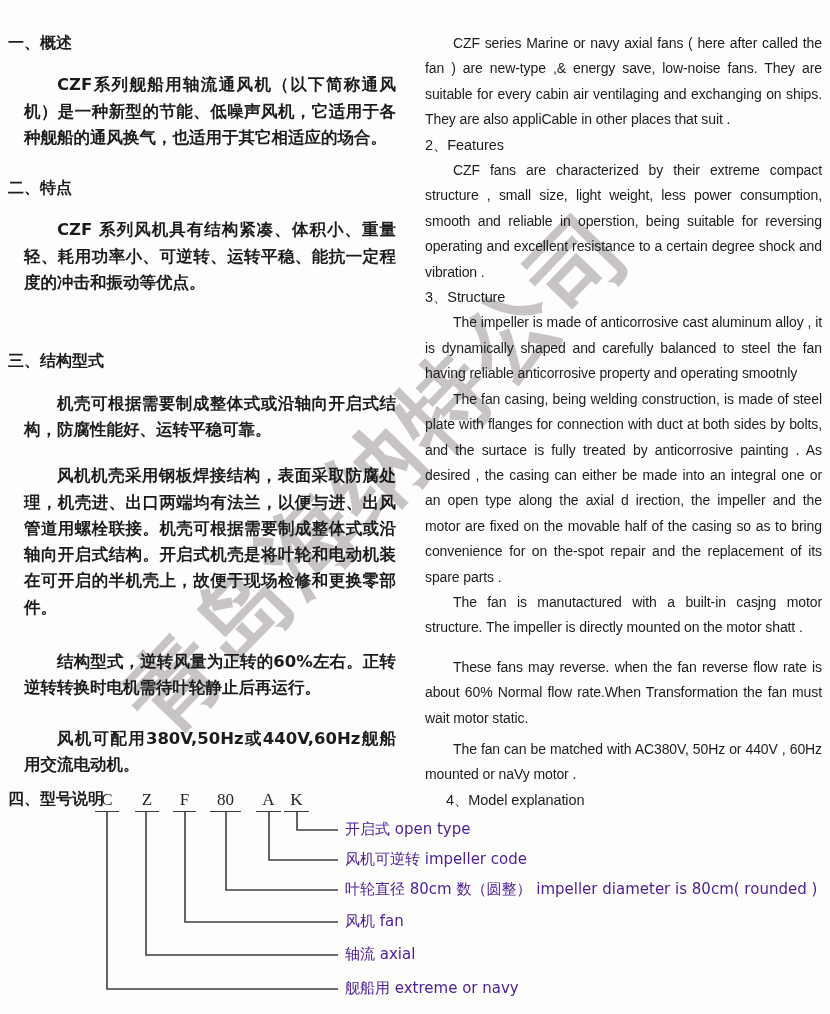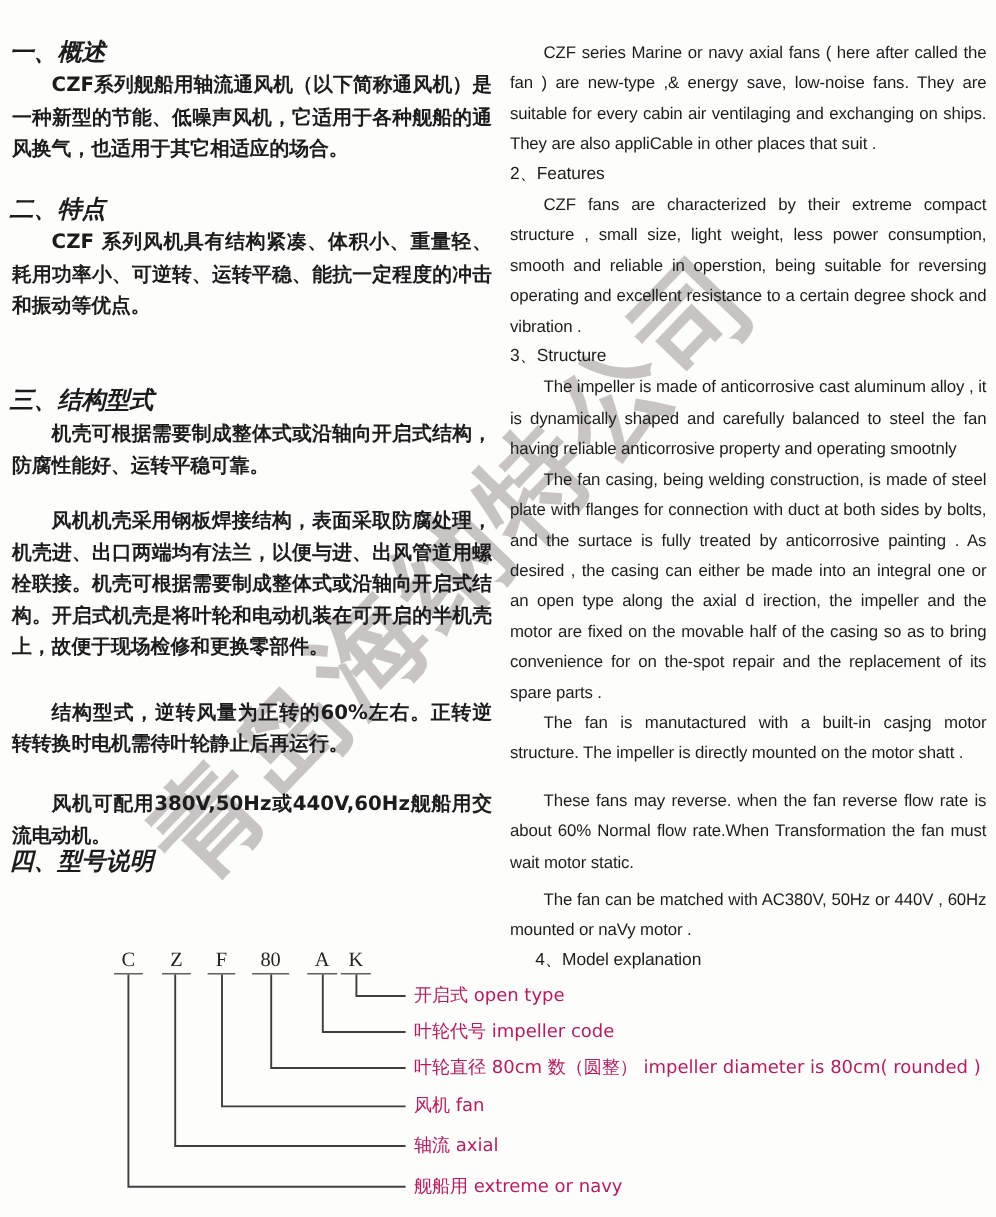--- a/index.html
+++ b/index.html
@@ -18,22 +18,22 @@
     color:#a59f9f;opacity:.6;white-space:nowrap;z-index:0;
   }
 
   
   .col-zh{
     position:absolute;left:8px;top:30px;width:404px;z-index:1;
     font-family:"DejaVu Sans",sans-serif;
     font-size:16.5px;font-weight:bold;line-height:26.3px;
     text-align:justify;
   }
-  .col-zh h2{margin:0;font-size:20px;font-weight:bold;font-style:italic;}
-  .col-zh p{margin:2px;text-indent:2em;}
+  .col-zh h2{margin:0;font-size:16px;font-weight:bold;}
+  .col-zh p{margin:16px;text-indent:2em;}
   .zh-h2{margin-top:24px !important;}
   .zh-h3{margin-top:52px !important;}
   .zh-p3b{margin-top:20px !important;}
   .zh-p3c{margin-top:43px !important;}
   .zh-p3d{margin-top:28px !important;}
   .zh-p3e{margin-top:24px !important;}
   .zh-h4{margin-top:-8px !important;}
 
   
   .col-en{
@@ -56,21 +56,21 @@
     border-bottom:1.6px solid #3a3a3a;padding-bottom:1px;
   }
   .cl-c{left:95px;width:24px;}
   .cl-z{left:135px;width:24px;}
   .cl-f{left:173px;width:23px;}
   .cl-80{left:210px;width:31px;}
   .cl-a{left:256px;width:25px;}
   .cl-k{left:284px;width:25px;}
   .diag-label{
     position:absolute;left:345px;white-space:nowrap;
-    font-family:"DejaVu Sans",sans-serif;font-size:15px;color:#be185d;
+    font-family:"DejaVu Sans",sans-serif;font-size:15px;color:#4c1d95;
   }
   .dl-0{top:32px;}
   .dl-1{top:62px;}
   .dl-2{top:92px;}
   .dl-3{top:124px;}
   .dl-4{top:157px;}
   .dl-5{top:191px;}
 </style>
 </head>
 <body>
@@ -117,20 +117,20 @@
       </g>
     </svg>
     <span class="code-letter cl-c">C</span>
     <span class="code-letter cl-z">Z</span>
     <span class="code-letter cl-f">F</span>
     <span class="code-letter cl-80">80</span>
     <span class="code-letter cl-a">A</span>
     <span class="code-letter cl-k">K</span>
 
     <div class="diag-label dl-0">开启式 open type</div>
-    <div class="diag-label dl-1">叶轮代号 impeller code</div>
+    <div class="diag-label dl-1">风机可逆转 impeller code</div>
     <div class="diag-label dl-2">叶轮直径 80cm 数（圆整）  impeller diameter is 80cm( rounded )</div>
     <div class="diag-label dl-3">风机 fan</div>
     <div class="diag-label dl-4">轴流 axial</div>
     <div class="diag-label dl-5">舰船用  extreme or navy</div>
   </div>
 
 </div>
 
 </body></html>

